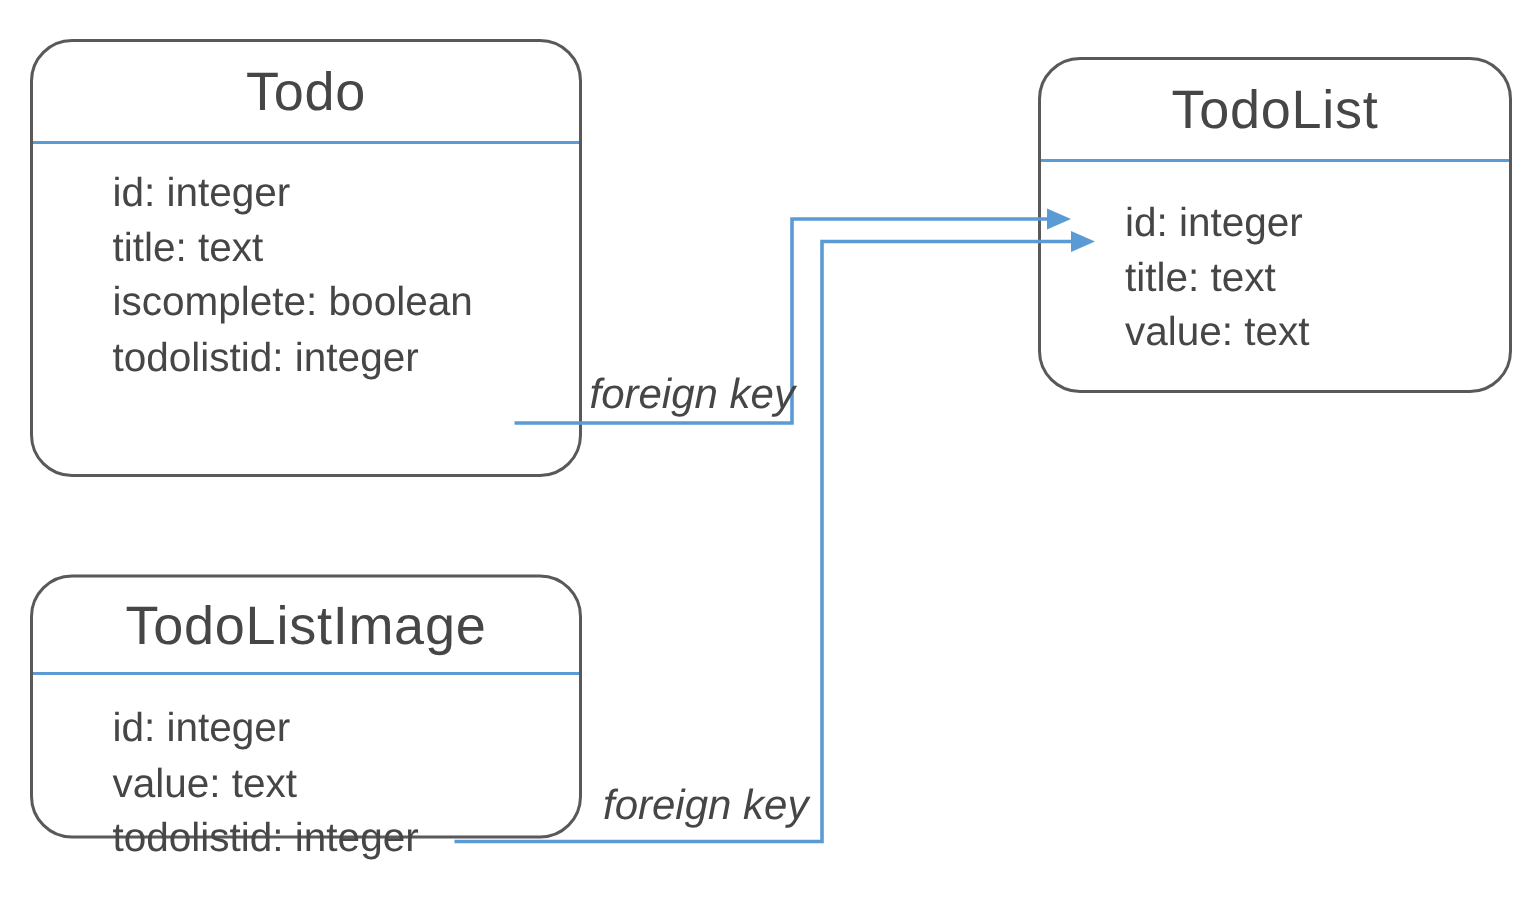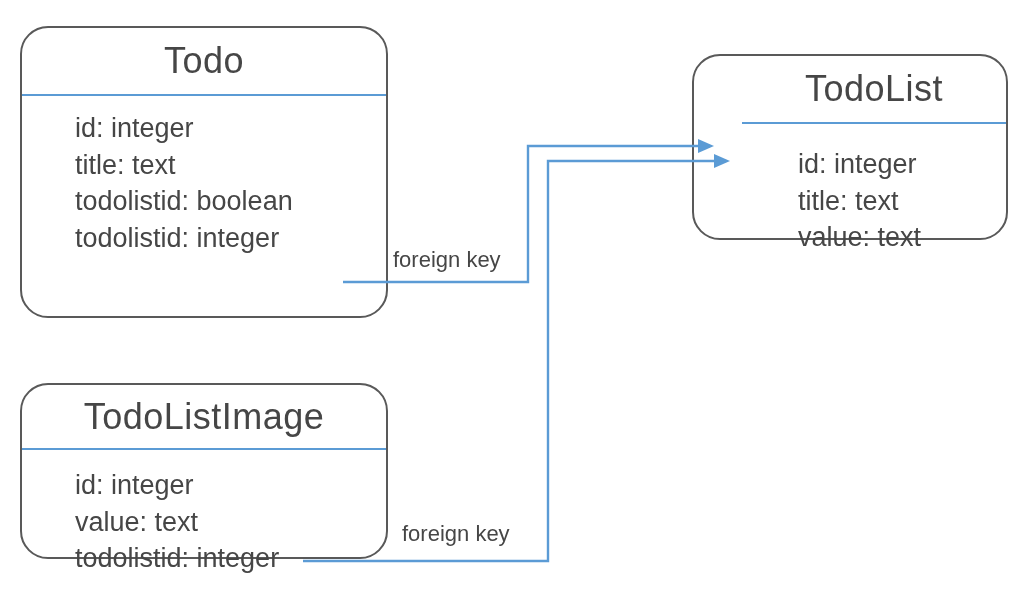--- a/index.html
+++ b/index.html
@@ -39,21 +39,21 @@
   .fields {
     font-size: 27px;
     line-height: 36.6px;
     color: var(--text);
   }
 
   .entity-todo { left: 20px; top: 26px; width: 368px; height: 292px; }
   .entity-todo .entity-header { height: 68px; }
   .entity-todo .fields { padding: 14px 10px 0 53px; }
 
-  .entity-todolist { left: 692px; top: 54px; width: 316px; height: 186px; padding-left: 48px; }
+  .entity-todolist { left: 692px; top: 38px; width: 316px; height: 224px; }
   .entity-todolist .entity-header { height: 68px; }
   .entity-todolist .fields { padding: 22px 10px 0 56px; }
 
   .entity-todolistimage { left: 20px; top: 383px; width: 368px; height: 176px; }
   .entity-todolistimage .entity-header { height: 65px; }
   .entity-todolistimage .fields { padding: 17px 10px 0 53px; }
 
   .connector-layer {
     position: absolute;
     left: 0; top: 0;
@@ -65,21 +65,22 @@
   .connector {
     fill: none;
     stroke: var(--accent);
     stroke-width: 2.4;
   }
   .arrowhead { fill: var(--accent); stroke: none; }
 
   .fk-label {
     position: absolute;
     z-index: 3;
-    font-size: 22px;
+    font-size: 28px;
+    font-style: italic;
     color: var(--text);
     white-space: nowrap;
   }
   .fk-label-1 { left: 393px; top: 247px; }
   .fk-label-2 { left: 402px; top: 521px; }
 </style>
 </head>
 <body>
 
 <div class="canvas">
@@ -89,21 +90,21 @@
     <polygon class="arrowhead" points="714,146 698,139 698,153"></polygon>
     <path class="connector" d="M303 561 H548 V161 H715"></path>
     <polygon class="arrowhead" points="730,161 714,154 714,168"></polygon>
   </svg>
 
   <div class="entity entity-todo">
     <div class="entity-header">Todo</div>
     <div class="fields">
         <div class="field">id: integer</div>
         <div class="field">title: text</div>
-        <div class="field">todolistid: boolean</div>
+        <div class="field">iscomplete: boolean</div>
         <div class="field">todolistid: integer</div>
       </div>
   </div>
 
   <div class="entity entity-todolist">
     <div class="entity-header">TodoList</div>
     <div class="fields">
         <div class="field">id: integer</div>
         <div class="field">title: text</div>
         <div class="field">value: text</div>

